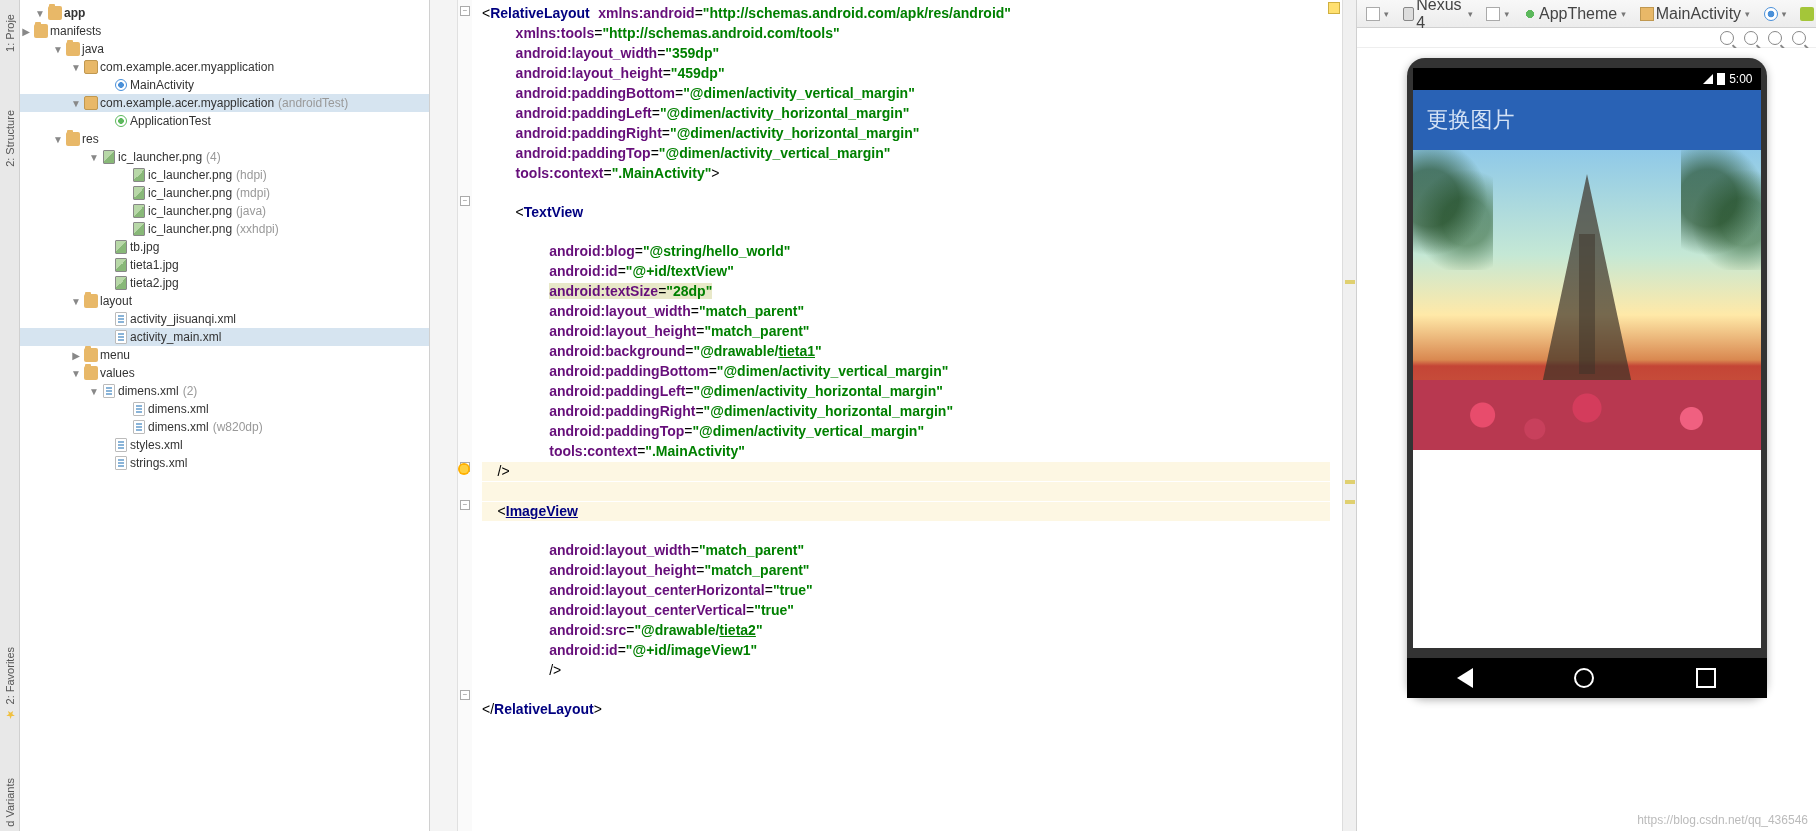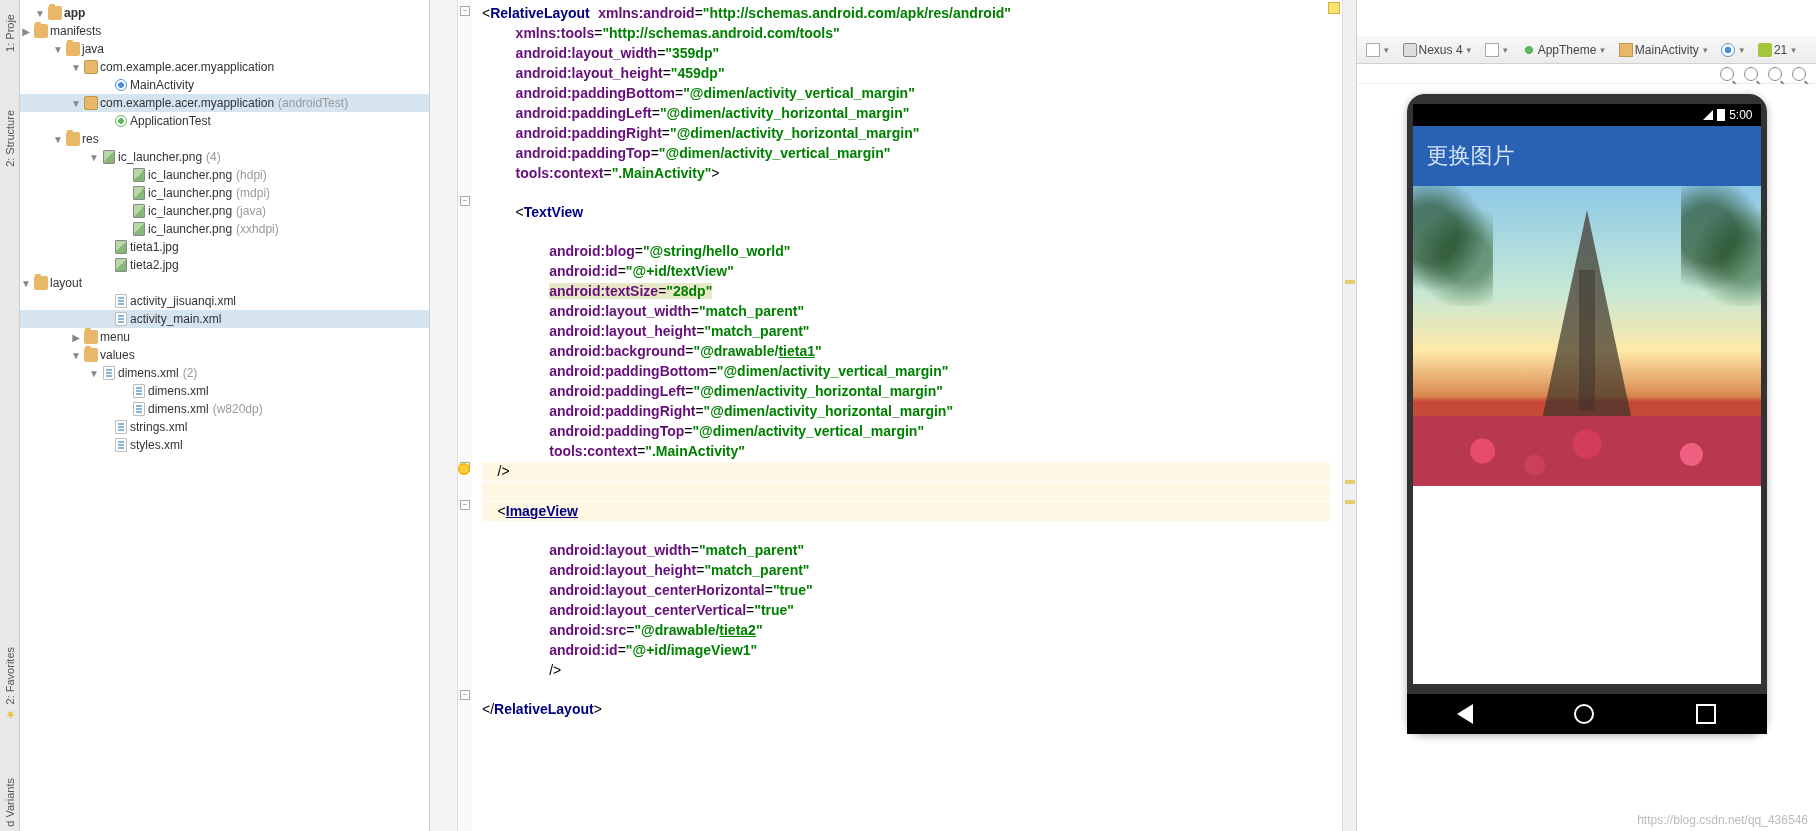--- a/index.html
+++ b/index.html
@@ -51,21 +51,21 @@
 .code .hl { background: #e8e8c8; }
 .code .ul { text-decoration: underline; }
 .code .warn-line { background: #fdf7e3; display: inline-block; width: 100%; }
 .err-stripe { position: absolute; right: 0; top: 0; bottom: 0; width: 14px; background: #f0f0f0; border-left: 1px solid #ddd; }
 .err-stripe .mark { position: absolute; left: 2px; width: 10px; height: 4px; }
 .err-stripe .mark.y { background: #e0d070; }
 .editor-highlight-box { position: absolute; right: 16px; top: 2px; width: 12px; height: 12px; background: #ffe070; border: 1px solid #d0b040; }
 
 
 .preview-panel { width: 460px; background: #fff; border-left: 1px solid #d0d0d0; display: flex; flex-direction: column; }
-.preview-toolbar { height: 28px; background: linear-gradient(#f8f8f8, #ececec); border-bottom: 1px solid #d0d0d0; display: flex; align-items: center; padding: 4px 6px; gap: 8px; font-size: 12px; margin-top: 36px; }
+.preview-toolbar { height: 28px; background: linear-gradient(#f8f8f8, #ececec); border-bottom: 1px solid #d0d0d0; display: flex; align-items: center; padding: 4px 6px; gap: 8px; font-size: 16px; }
 .tb-item { display: flex; align-items: center; gap: 2px; color: #444; cursor: pointer; padding: 2px 3px; }
 .tb-item .mini-ico { width: 14px; height: 14px; display: inline-block; }
 .mini-ico.paper { background: #fff; border: 1px solid #aaa; }
 .mini-ico.device { background: #ddd; border: 1px solid #888; border-radius: 2px; }
 .mini-ico.theme { background: radial-gradient(circle, #5cb85c 40%, transparent 42%); }
 .mini-ico.activity { background: #e8b868; border: 1px solid #c09850; }
 .mini-ico.globe { background: radial-gradient(circle, #4a90d9 40%, #fff 42%); border-radius: 50%; border: 1px solid #4a90d9; }
 .mini-ico.android { background: #a4c639; border-radius: 2px; }
 .dd::after { content: "▾"; font-size: 9px; color: #777; margin-left: 2px; }
 .preview-zoombar { height: 20px; display: flex; justify-content: flex-end; align-items: center; padding: 0 10px; gap: 10px; border-bottom: 1px solid #eee; }
@@ -201,30 +201,37 @@
           <span class="ico img-file"></span>
         </span>
         <span class="tree-label">ic_launcher.png</span>
         <span class="tree-hint">(xxhdpi)</span>
       </div>
     <div class="tree-row" style="padding-left:80px">
         <span class="tree-arrow none"></span>
         <span class="tree-icon">
           <span class="ico img-file"></span>
         </span>
+        <span class="tree-label">tb.jpg</span>
+      </div>
+    <div class="tree-row" style="padding-left:80px">
+        <span class="tree-arrow none"></span>
+        <span class="tree-icon">
+          <span class="ico img-file"></span>
+        </span>
         <span class="tree-label">tieta1.jpg</span>
       </div>
     <div class="tree-row" style="padding-left:80px">
         <span class="tree-arrow none"></span>
         <span class="tree-icon">
           <span class="ico img-file"></span>
         </span>
         <span class="tree-label">tieta2.jpg</span>
       </div>
-    <div class="tree-row" style="">
+    <div class="tree-row" style="padding-left:50px">
         <span class="tree-arrow expanded"></span>
         <span class="tree-icon">
           <span class="ico folder"></span>
         </span>
         <span class="tree-label">layout</span>
       </div>
     <div class="tree-row" style="padding-left:80px">
         <span class="tree-arrow none"></span>
         <span class="tree-icon">
           <span class="ico xml-file"></span>
@@ -273,28 +280,28 @@
           <span class="ico xml-file"></span>
         </span>
         <span class="tree-label">dimens.xml</span>
         <span class="tree-hint">(w820dp)</span>
       </div>
     <div class="tree-row" style="padding-left:80px">
         <span class="tree-arrow none"></span>
         <span class="tree-icon">
           <span class="ico xml-file"></span>
         </span>
+        <span class="tree-label">styles.xml</span>
+      </div>
+    <div class="tree-row" style="padding-left:80px">
+        <span class="tree-arrow none"></span>
+        <span class="tree-icon">
+          <span class="ico xml-file"></span>
+        </span>
         <span class="tree-label">strings.xml</span>
-      </div>
-    <div class="tree-row" style="padding-left:80px">
-        <span class="tree-arrow none"></span>
-        <span class="tree-icon">
-          <span class="ico xml-file"></span>
-        </span>
-        <span class="tree-label">styles.xml</span>
       </div>
   </div>
 </div>
 
 <div class="editor-panel">
   <div class="gutter-strip"></div>
   <div class="fold-strip">
     <div class="fold-mark" style="top:6px">−</div>
     <div class="fold-mark" style="top:196px">−</div>
     <div class="fold-mark" style="top:462px">−</div>

